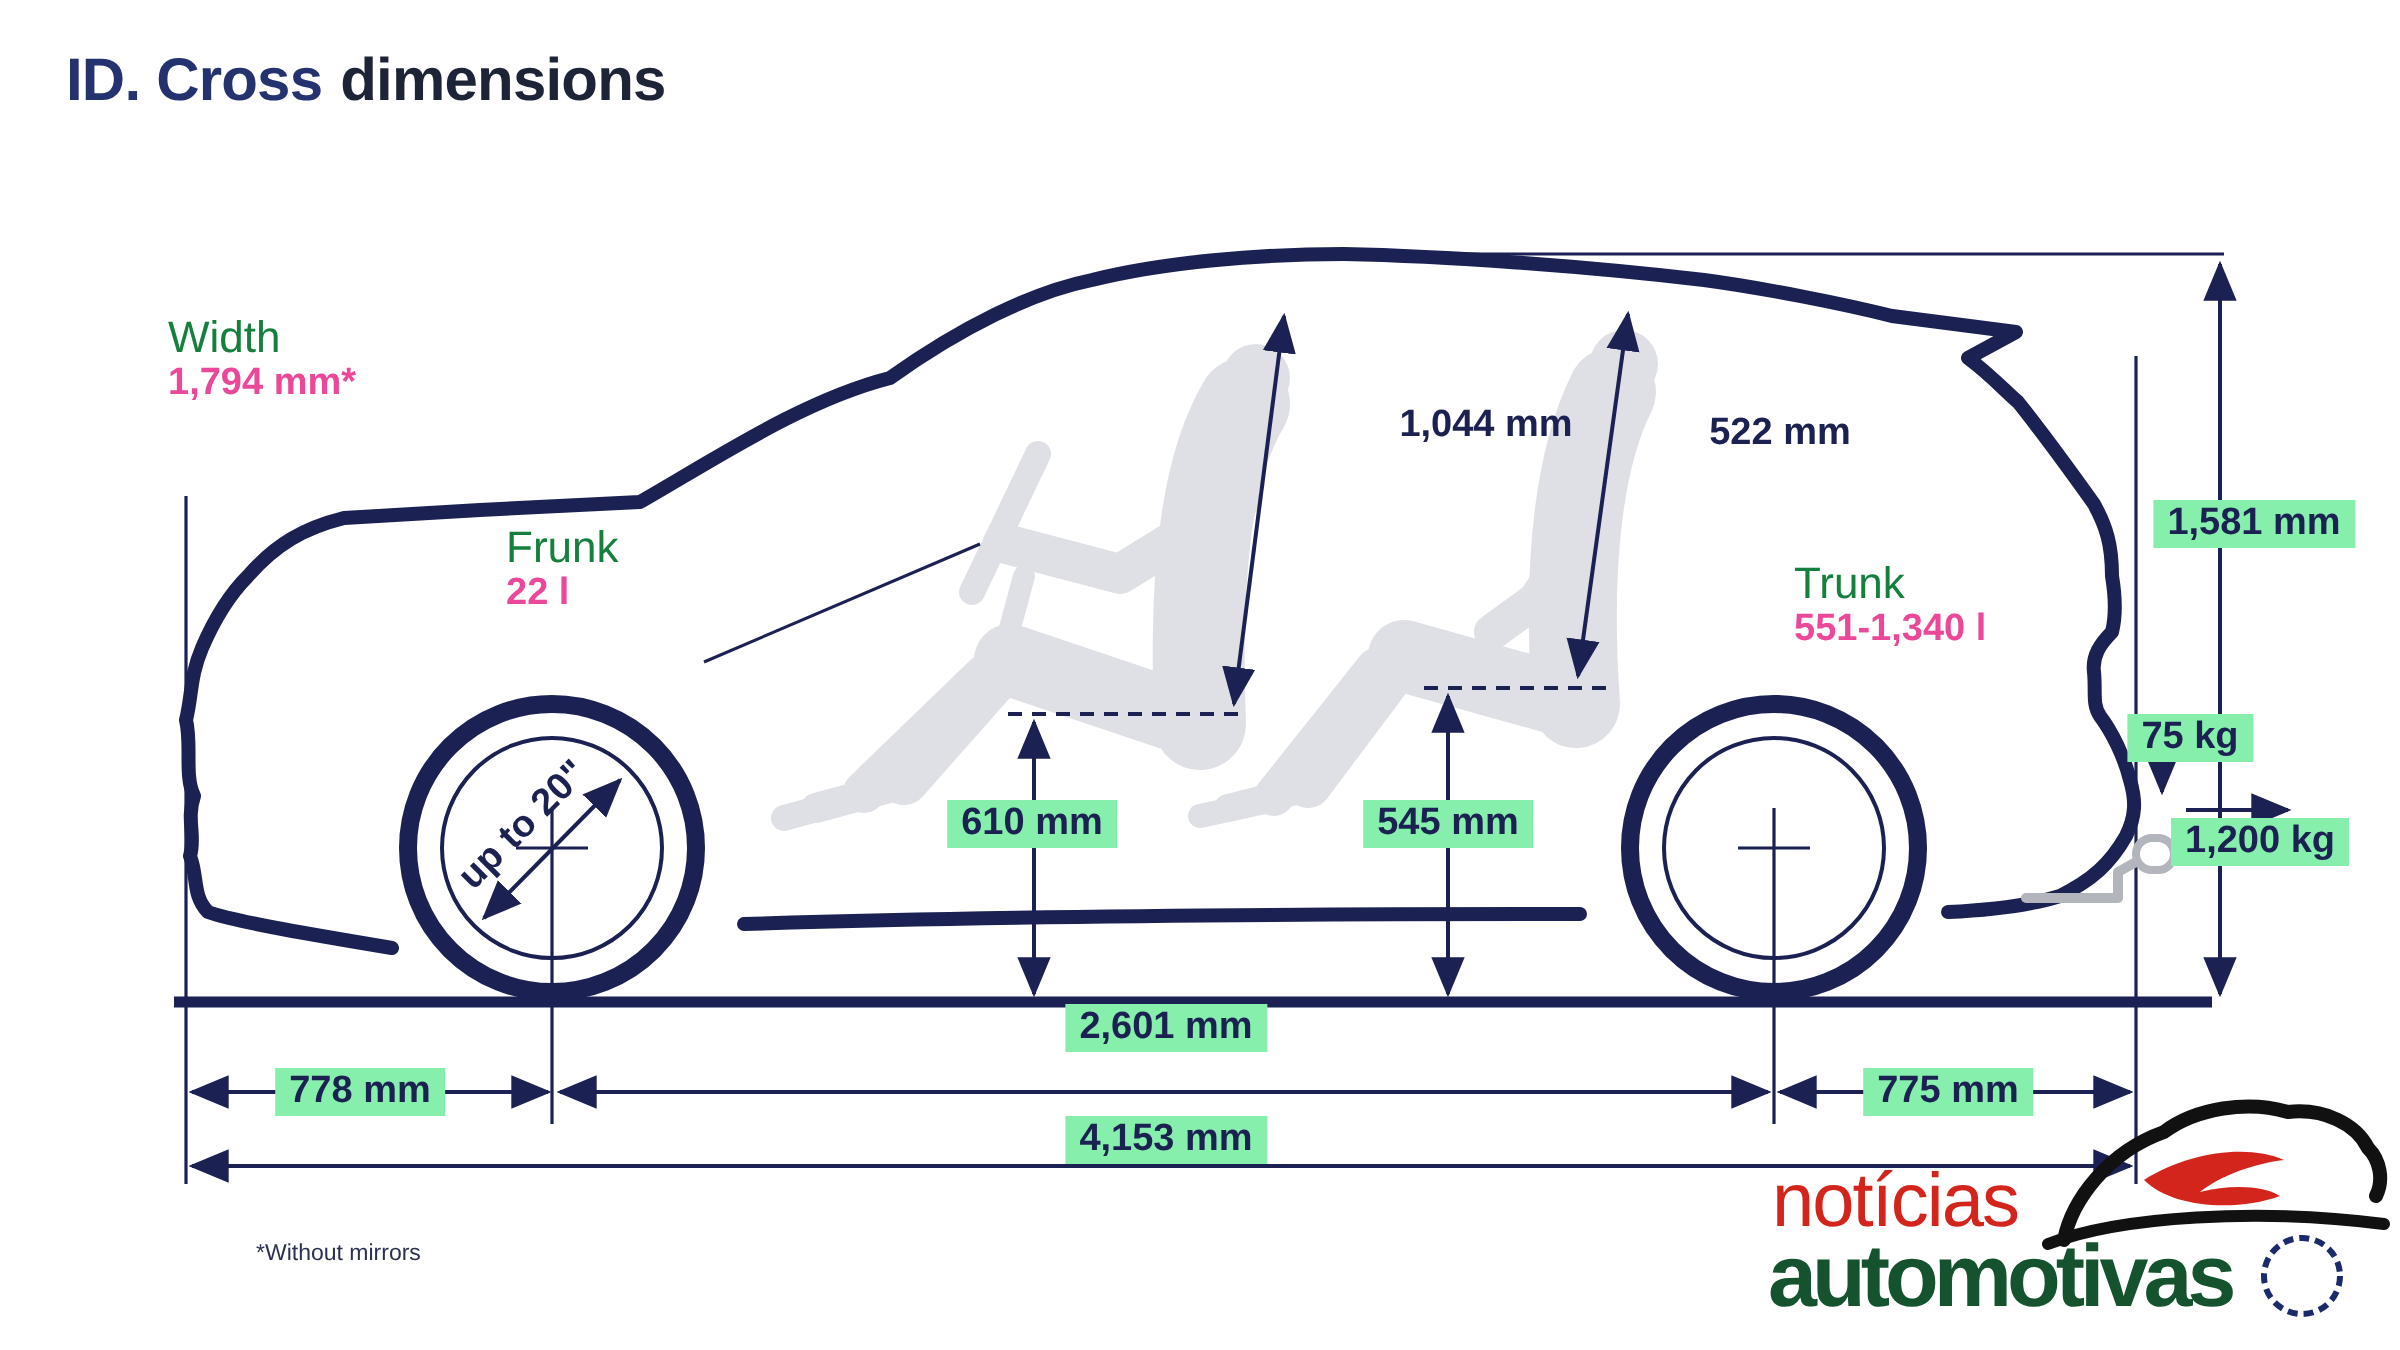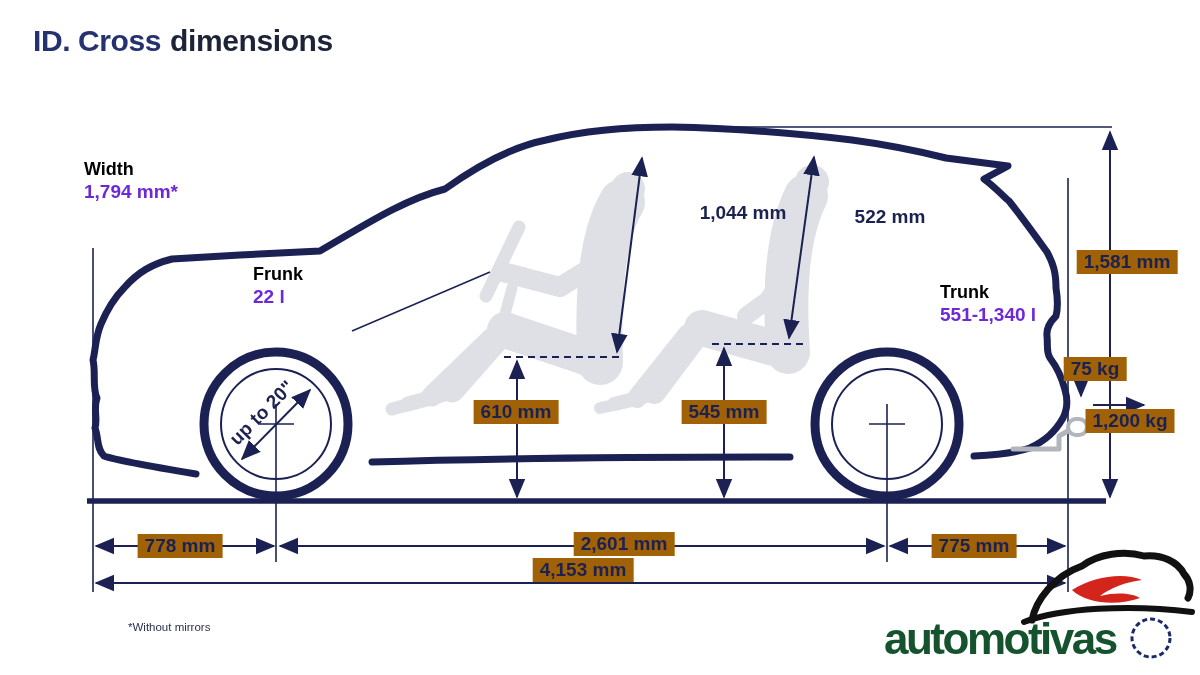--- a/index.html
+++ b/index.html
@@ -9,27 +9,27 @@
     -webkit-font-smoothing:antialiased;
   }
   .stage{position:absolute;inset:0;width:1200px;height:675px;}
   svg.diagram{position:absolute;left:0;top:0;z-index:1;}
   .lbl{position:absolute;z-index:2;color:#1b2150;white-space:nowrap;}
   .title{
     left:33px;top:24px;font-size:30px;font-weight:bold;letter-spacing:-0.4px;
   }
   .title .brand{color:#243270;}
   .title .rest{color:#1d2438;margin-left:9px;}
-  .pair .name{display:block;font-size:18px;font-weight:700;color:#000000;line-height:22px;}
-  .pair .val{display:block;font-size:19px;font-weight:bold;line-height:23px;color:#6d28d9;}
+  .pair .name{display:block;font-size:22px;font-weight:400;color:#15803d;line-height:22px;}
+  .pair .val{display:block;font-size:19px;font-weight:bold;line-height:23px;color:#ec4899;}
   .dim{
     font-size:19px;font-weight:bold;color:#1b2150;
     transform:translate(-50%,-50%);
   }
-  .dim.bg{background:#a16207;padding:1px 7px;}
+  .dim.bg{background:#86efac;padding:1px 7px;}
   .wheelsize{
     font-size:19px;font-weight:bold;color:#1b2150;
     transform:translate(-50%,-50%) rotate(-45deg);
   }
   .footnote{font-size:11.5px;color:#2b3150;}
   .logo-line1{
     font-size:38px;color:#d4251c;letter-spacing:-1px;font-weight:400;
     line-height:36px;z-index:4;
   }
   .logo-line2{
@@ -155,45 +155,46 @@
   <div class="lbl pair" style="left:84px;top:158px;">
     <span class="name">Width</span>
     <span class="val">1,794 mm*</span>
   </div>
 
   <div class="lbl pair" style="left:253px;top:263px;">
     <span class="name">Frunk</span>
     <span class="val">22 l</span>
   </div>
 
-  <div class="lbl pair" style="left:897px;top:281px;margin-left:43px;">
+  <div class="lbl pair" style="left:897px;top:281px;">
     <span class="name">Trunk</span>
     <span class="val">551-1,340 l</span>
   </div>
 
   <div class="lbl dim" style="left:703px;top:213px;margin-left:40px;">1,044 mm</div>
   <div class="lbl dim" style="left:890px;top:217px;">522 mm</div>
   <div class="lbl dim bg" style="left:1127px;top:262px;">1,581 mm</div>
   <div class="lbl dim bg" style="left:1095px;top:369px;">75 kg</div>
   <div class="lbl dim bg" style="left:1130px;top:421px;">1,200 kg</div>
   <div class="lbl dim bg" style="left:516px;top:412px;">610 mm</div>
   <div class="lbl dim bg" style="left:724px;top:412px;">545 mm</div>
   <div class="lbl wheelsize" style="left:262px;top:413px;">up to 20"</div>
   <div class="lbl dim bg" style="left:180px;top:546px;">778 mm</div>
-  <div class="lbl dim bg" style="left:583px;top:544px;margin-left:41px;">2,601 mm</div>
+  <div class="lbl dim bg" style="left:583px;top:514px;">2,601 mm</div>
   <div class="lbl dim bg" style="left:974px;top:546px;">775 mm</div>
   <div class="lbl dim bg" style="left:583px;top:570px;">4,153 mm</div>
 
   <div class="lbl footnote" style="left:84px;top:621px;margin-left:44px;">*Without mirrors</div>
 
   <svg class="logo-art" style="left:1020px;top:548px;" width="180" height="120" viewBox="0 0 180 120">
 
     <circle cx="131" cy="90" r="19" fill="none" stroke="#1b2a6b" stroke-width="3" stroke-dasharray="5 3"></circle>
 
     <path d="M12,72 C16,52 34,28 62,18 C78,6 104,2 124,8 C142,6 158,14 164,26 C170,32 172,42 168,50" fill="none" stroke="#111111" stroke-width="7" stroke-linecap="round"></path>
 
     <path d="M4,74 C40,60 110,56 172,64" fill="none" stroke="#111111" stroke-width="6" stroke-linecap="round"></path>
 
     <path d="M52,42 C74,28 104,24 122,32 C106,34 90,40 80,48 C96,44 112,45 120,50 C98,58 66,56 52,42 Z" fill="#d4251c"></path>
   </svg>
+  <div class="lbl logo-line1" style="left:886px;top:583px;">notícias</div>
   <div class="lbl logo-line2" style="left:884px;top:618px;">automotivas</div>
 
 </div>
 
 </body></html>

